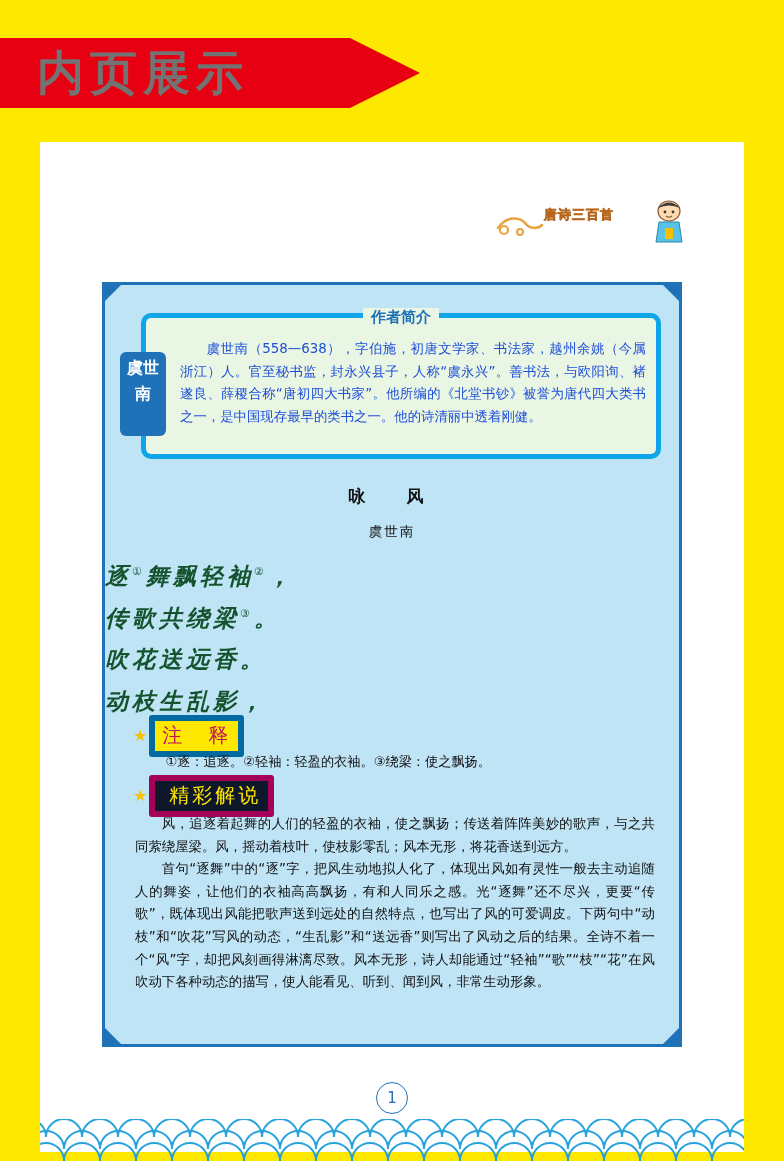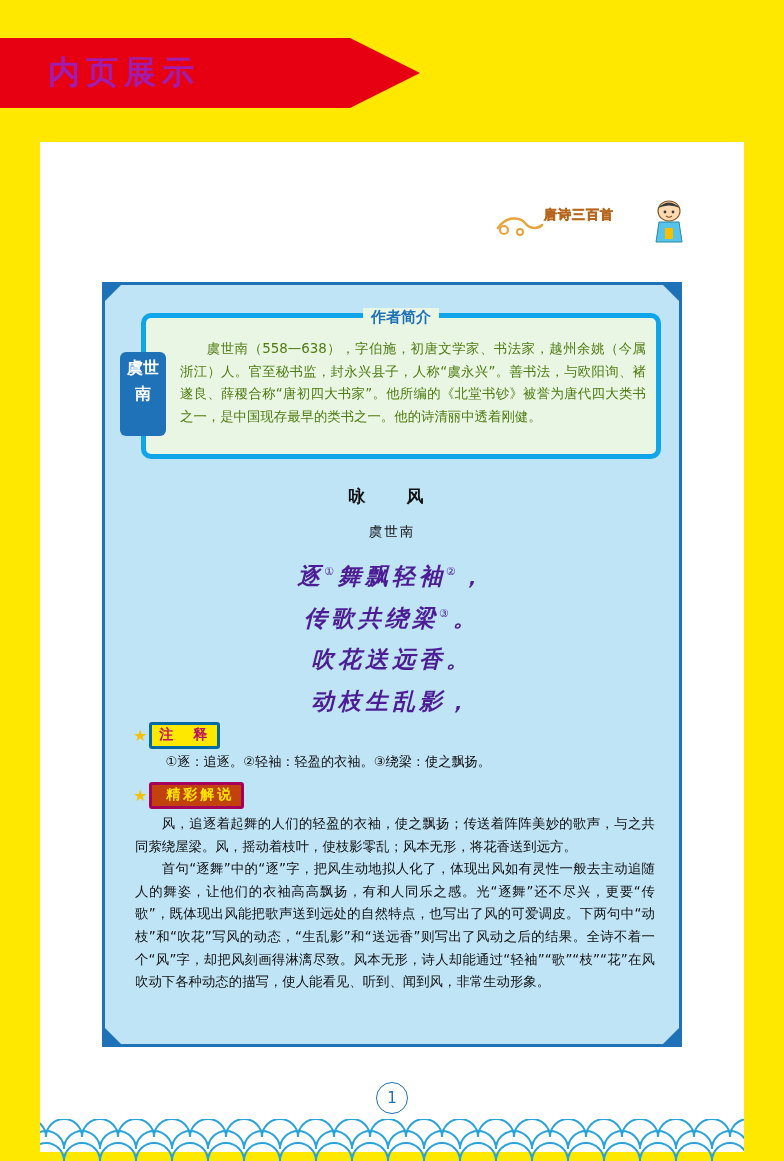--- a/index.html
+++ b/index.html
@@ -26,25 +26,25 @@
     position: absolute;
     left: 0;
     top: 0;
     width: 420px;
     height: 70px;
     background: #e60012;
     clip-path: polygon(0 0, 350px 0, 420px 35px, 350px 70px, 0 70px);
   }
   .banner-text {
     position: absolute;
-    left: 48px;
+    left: 37px;
     top: 50%;
     transform: translateY(-50%);
-    color: #a21caf;
-    font-size: 32px;
+    color: #737373;
+    font-size: 47px;
     font-weight: bold;
     letter-spacing: 6px;
     font-family: "DejaVu Sans", "Liberation Sans", sans-serif;
     white-space: nowrap;
   }
   
   .page {
     position: absolute;
     left: 40px;
     top: 142px;
@@ -150,21 +150,21 @@
     box-sizing: border-box;
     font-family: "DejaVu Sans", "Liberation Sans", sans-serif;
   }
   .author-text {
     position: absolute;
     left: 34px;
     top: 20px;
     width: 466px;
     font-size: 13.4px;
     line-height: 22.5px;
-    color: #4d7c0f;
+    color: #1d4ed8;
     text-align: justify;
     text-indent: 2em;
     font-family: "DejaVu Sans", "Liberation Sans", sans-serif;
   }
 
   
   .poem-title {
     position: absolute;
     left: 0;
     top: 200px;
@@ -187,24 +187,23 @@
     letter-spacing: 2px;
     font-family: "DejaVu Sans", "Liberation Sans", sans-serif;
   }
   .poem-lines {
     position: absolute;
     left: 0;
     top: 268px;
     width: 100%;
   }
   .poem-line {
-    text-align: center;
     font-size: 23px;
     line-height: 37px;
-    color: #4c1d95;
+    color: #14532d;
     letter-spacing: 4px;
     font-family: Liberation Serif, serif;
     font-style: italic;
     font-weight: bold;
   }
   .poem-line sup {
     font-size: 11px;
     font-style: normal;
     font-weight: normal;
     vertical-align: super;
@@ -219,31 +218,31 @@
     align-items: center;
   }
   .sec-tag .star {
     color: #f6c000;
     font-size: 16px;
     margin-right: 2px;
     line-height: 1;
   }
   .sec-tag .pill {
     background: #ffe800;
-    border: 3px solid #0369a1;
+    border: 6px solid #0369a1;
     border-radius: 3px;
     padding: 1px 7px 2px 7px;
-    font-size: 14px;
-    font-weight: bold;
+    font-size: 20px;
+    font-weight: normal;
     color: #c0145a;
     letter-spacing: 3px;
     font-family: "DejaVu Sans", "Liberation Sans", sans-serif;
   }
   .sec-tag.magenta .pill {
-    background: #c2410c;
+    background: #0f172a;
     border-color: #a4005a;
     color: #ffe800;
     padding-left: 14px;
   }
   .note-text {
     position: absolute;
     left: 34px;
     width: 514px;
     font-size: 13.2px;
     line-height: 22px;

